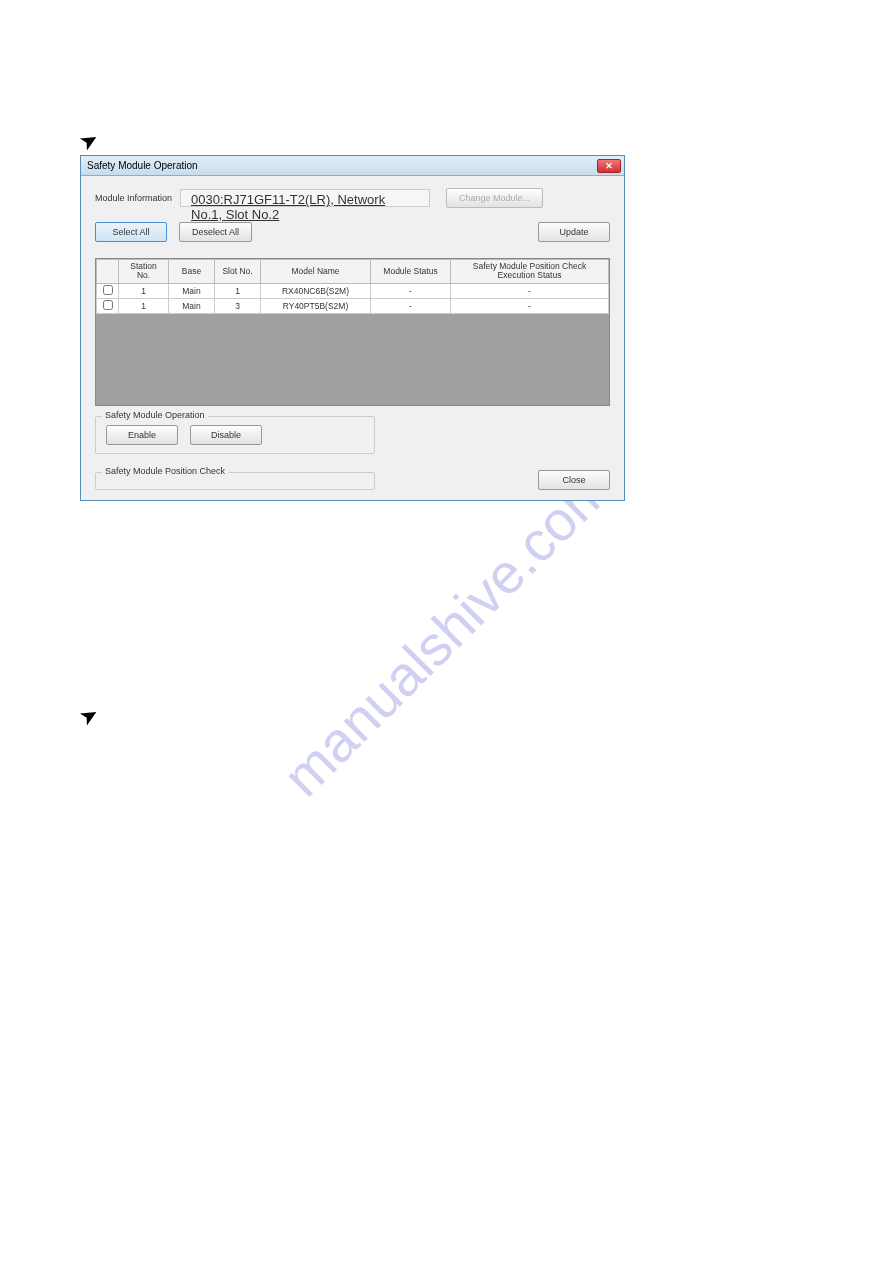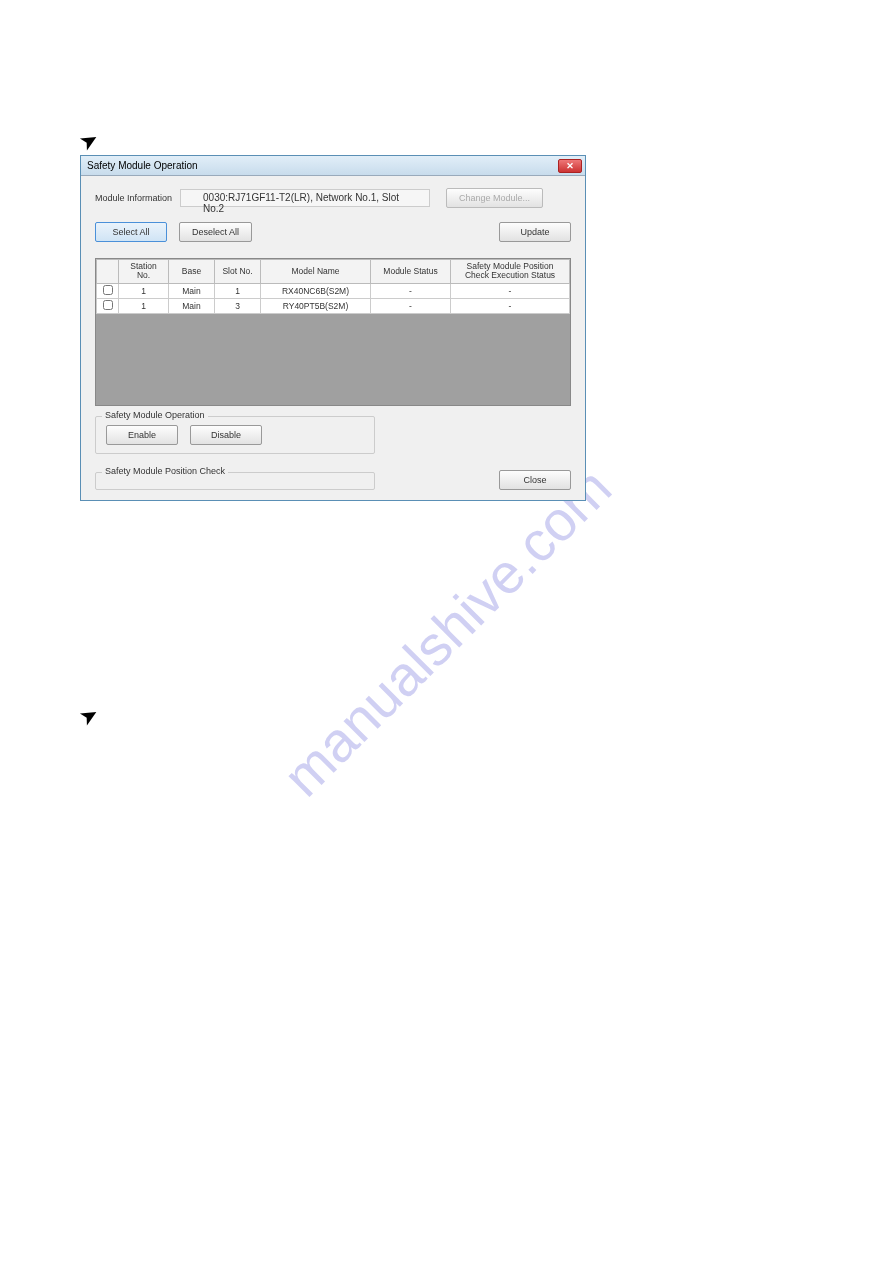--- a/index.html
+++ b/index.html
@@ -15,21 +15,21 @@
     position: absolute;
     font-size: 22px;
     transform: rotate(-30deg);
     color: #000;
     font-weight: normal;
   }
   .window {
     position: absolute;
     left: 80px;
     top: 155px;
-    width: 506px;
+    width: 545px;
     border: 1px solid #5a8fb5;
     background: #c2410c;
   }
   .titlebar {
     height: 20px;
     background: linear-gradient(#e1eef8, #c8dcec);
     border-bottom: 1px solid #9ab;
     display: flex;
     align-items: center;
     justify-content: space-between;
@@ -59,24 +59,25 @@
     align-items: center;
     gap: 8px;
     margin-bottom: 14px;
   }
   .label-small { font-size: 9px; color: #333; }
   .info-field {
     flex: 1;
     height: 18px;
     background: #f6f6f6;
     border: 1px solid #ccc;
-    font-size: 10px;
-    padding: 2px 22px;
+    font-size: 13px;
+    padding: 2px 10px;
     color: #333;
     max-width: 250px;
+    text-decoration: underline;
   }
   .btn {
     height: 20px;
     border: 1px solid #999;
     background: linear-gradient(#fdfdfd, #e2e2e2);
     font-size: 9px;
     padding: 0 12px;
     border-radius: 2px;
     display: inline-flex;
     align-items: center;

